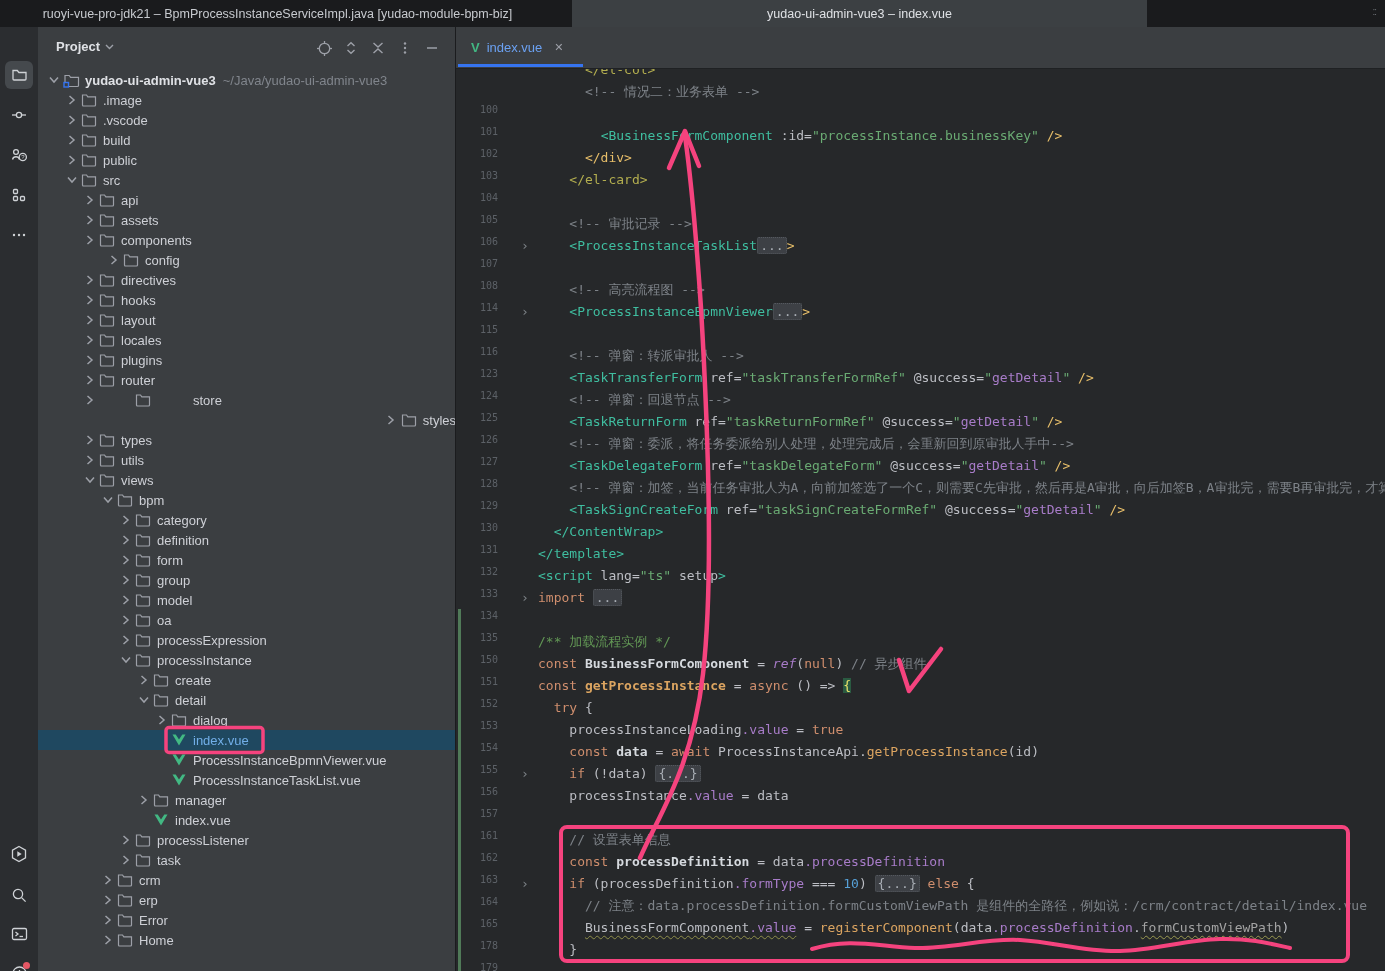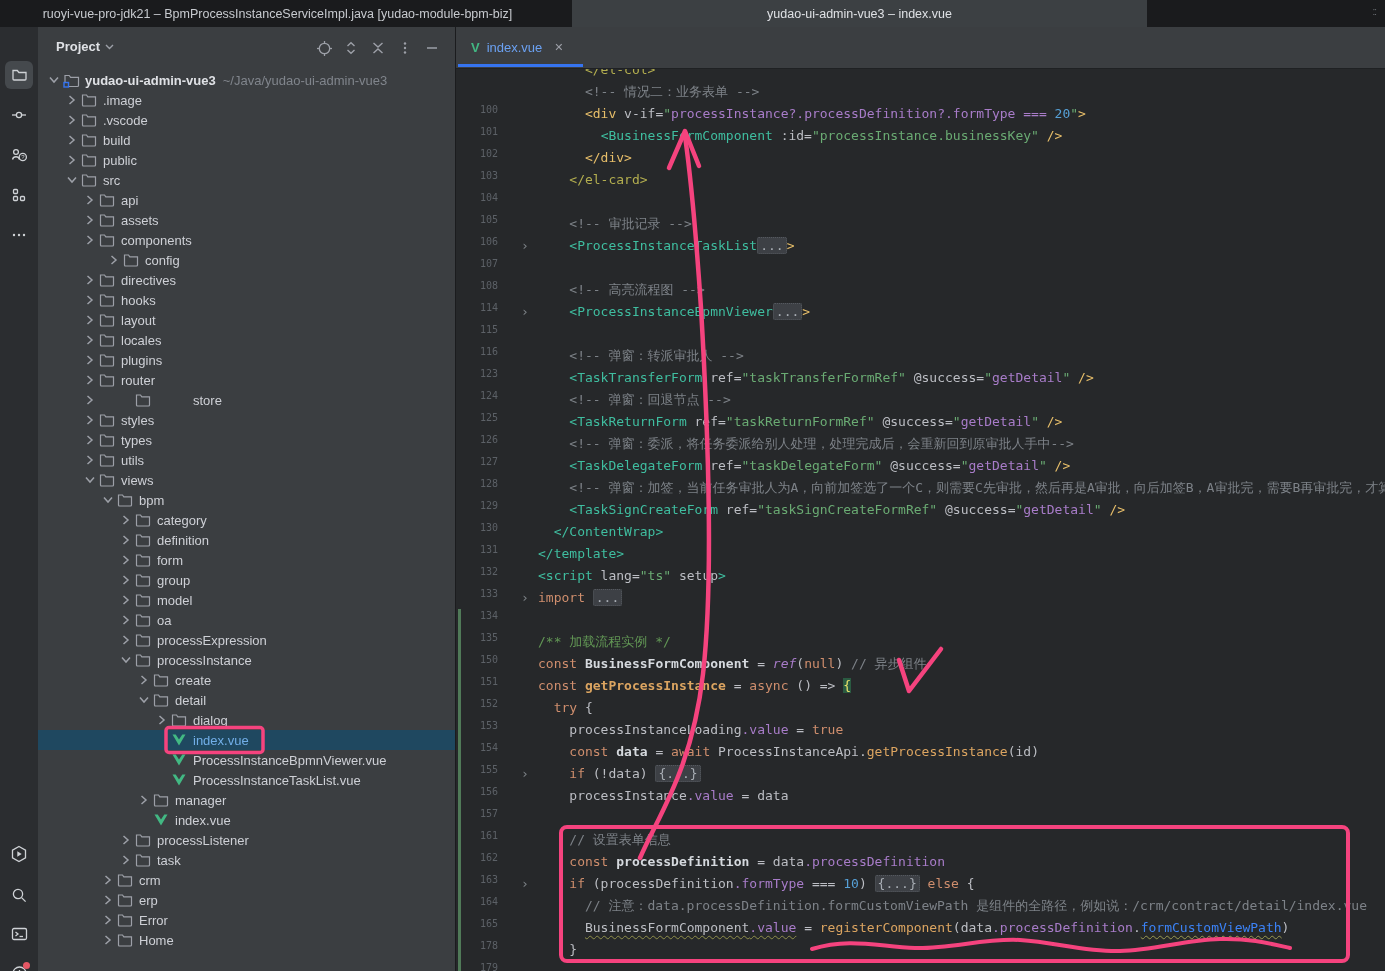--- a/index.html
+++ b/index.html
@@ -44,21 +44,21 @@
   .greenbar{position:absolute;left:2px;width:3px;background:#507a58;}
   
   .w{color:#bcbec4;} .b{color:#d5d9de;font-weight:bold;} .y{color:#e8bf6a;} .o{color:#b3ae4f;}
   .t{color:#3fbea0;} .s{color:#6aab73;} .p{color:#a87cc9;} .n{color:#56a0d6;} .k{color:#cf8e6d;}
   .f{color:#dca561;} .fb{color:#dca561;font-weight:bold;} .c{color:#7d8288;} .g{color:#629755;}
   .i{color:#a87cc9;font-style:italic;}
   .F{background:#3d4045;color:#a8adb4;border:1px dotted #55595f;border-radius:2px;padding:0 2px;}
   .B{background:#2a5a41;color:#e8e06a;}
   .uw{color:#bcbec4;text-decoration:underline wavy #8f8f4a 1px;text-underline-offset:3px;}
   .up{color:#a87cc9;text-decoration:underline wavy #8f8f4a 1px;text-underline-offset:3px;}
-  .uo{color:#3b82f6;text-decoration:underline wavy #9a9a50 1px;text-underline-offset:3px;}
+  .uo{color:#a3a3a3;text-decoration:underline wavy #9a9a50 1px;text-underline-offset:3px;}
   
   .tabbar{position:absolute;left:456px;top:27px;width:929px;height:41px;background:#3b3e41;z-index:3;
           border-bottom:1px solid #1f2123;}
   .etab{position:absolute;left:2px;top:0;height:40px;width:125px;display:flex;align-items:center;padding-left:13px;box-sizing:border-box;}
   .etab-label{font-size:13px;color:#6ba1f2;margin-left:7px;}
   .etab-close{margin-left:12px;color:#9da0a8;font-size:11px;}
   .etab-underline{position:absolute;left:0;bottom:0;width:125px;height:3px;background:#3674f0;}
   .vbadge{font-weight:bold;color:#42b883;font-size:13px;font-family:"Liberation Sans",sans-serif;}
   
   .vsplit{position:absolute;left:455px;top:27px;width:1px;height:944px;background:#1b1c1e;z-index:4;}
@@ -433,21 +433,21 @@
               <polyline points="1.5,1 6,5 1.5,9" fill="none" stroke="#9da0a8" stroke-width="1.5"></polyline>
             </svg>
           </span>
           <span class="ticon">
             <svg width="16" height="14" viewBox="0 0 16 14">
               <path d="M1.5 2h4l1.3 1.8h7.7v8.2a1 1 0 0 1-1 1h-11a1 1 0 0 1-1-1z" fill="none" stroke="#9da0a8" stroke-width="1.2"></path>
             </svg>
           </span>
           <span class="tlabel">store</span>
         </div>
-        <div class="trow" style="padding-left: 44px;">
+        <div class="trow" style=" justify-content: flex-end;">
           <span class="tchev">
             <svg width="8" height="10" viewBox="0 0 8 10">
               <polyline points="1.5,1 6,5 1.5,9" fill="none" stroke="#9da0a8" stroke-width="1.5"></polyline>
             </svg>
           </span>
           <span class="ticon">
             <svg width="16" height="14" viewBox="0 0 16 14">
               <path d="M1.5 2h4l1.3 1.8h7.7v8.2a1 1 0 0 1-1 1h-11a1 1 0 0 1-1-1z" fill="none" stroke="#9da0a8" stroke-width="1.2"></path>
             </svg>
           </span>
@@ -775,21 +775,21 @@
           </span>
           <span class="tlabel">Home</span>
         </div>
       </div>
   </div>
 
   <div class="editor">
     <div class="codewrap" id="code">
         <div class="cl" style="top: 32px;"><span class="lnum">100</span><span class="ctext"><span class="o">      &lt;/el-col&gt;</span></span></div>
         <div class="cl" style="top: 54px;"><span class="lnum">101</span><span class="ctext"><span class="w">      </span><span class="c">&lt;!-- 情况二：业务表单 --&gt;</span></span></div>
-        <div class="cl" style="top: 76px;"><span class="lnum">102</span><span class="ctext"><span class="w">      </span><span class="y">&lt;div </span><span class="w">v-if=</span><span class="s">"</span><span class="p">processInstance?.processDefinition?.formType === </span><span class="n">20</span><span class="s">"</span><span class="y">&gt;</span></span></div>
+        <div class="cl" style="top: 76px;"><span class="lnum">102</span></div>
         <div class="cl" style="top: 98px;"><span class="lnum">103</span><span class="ctext"><span class="w">        </span><span class="t">&lt;BusinessFormComponent</span><span class="w"> :id=</span><span class="s">"processInstance.businessKey"</span><span class="y"> /&gt;</span></span></div>
         <div class="cl" style="top: 120px;"><span class="lnum">104</span><span class="ctext"><span class="w">      </span><span class="y">&lt;/div&gt;</span></span></div>
         <div class="cl" style="top: 142px;"><span class="lnum">105</span><span class="ctext"><span class="w">    </span><span class="o">&lt;/el-card&gt;</span></span></div>
         <div class="cl" style="top: 164px;"><span class="lnum">106</span><span class="ctext"></span></div>
         <div class="cl" style="top: 186px;"><span class="lnum">107</span><span class="ctext"><span class="w">    </span><span class="c">&lt;!-- 审批记录 --&gt;</span></span></div>
         <div class="cl" style="top: 208px;"><span class="lnum">108</span><span class="fch">›</span><span class="ctext"><span class="w">    </span><span class="t">&lt;ProcessInstanceTaskList</span><span class="F">...</span><span class="y">&gt;</span></span></div>
         <div class="cl" style="top: 230px;"><span class="lnum">114</span><span class="ctext"></span></div>
         <div class="cl" style="top: 252px;"><span class="lnum">115</span><span class="ctext"><span class="w">    </span><span class="c">&lt;!-- 高亮流程图 --&gt;</span></span></div>
         <div class="cl" style="top: 274px;"><span class="lnum">116</span><span class="fch">›</span><span class="ctext"><span class="w">    </span><span class="t">&lt;ProcessInstanceBpmnViewer</span><span class="F">...</span><span class="y">&gt;</span></span></div>
         <div class="cl" style="top: 296px;"><span class="lnum">123</span><span class="ctext"></span></div>

